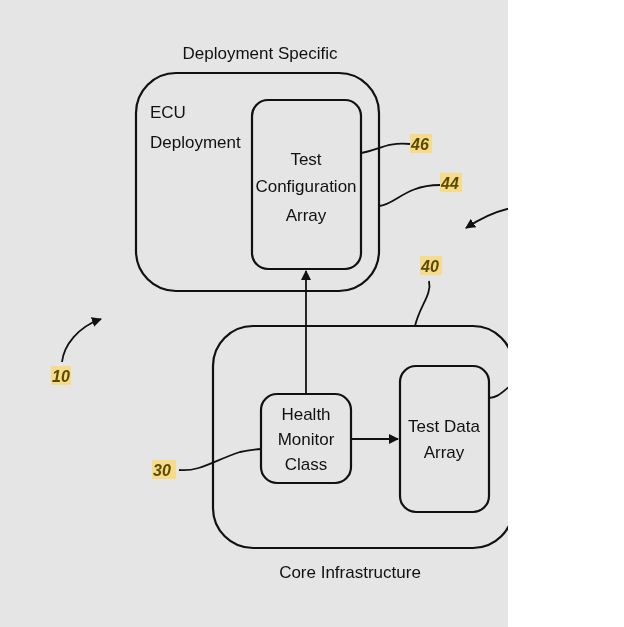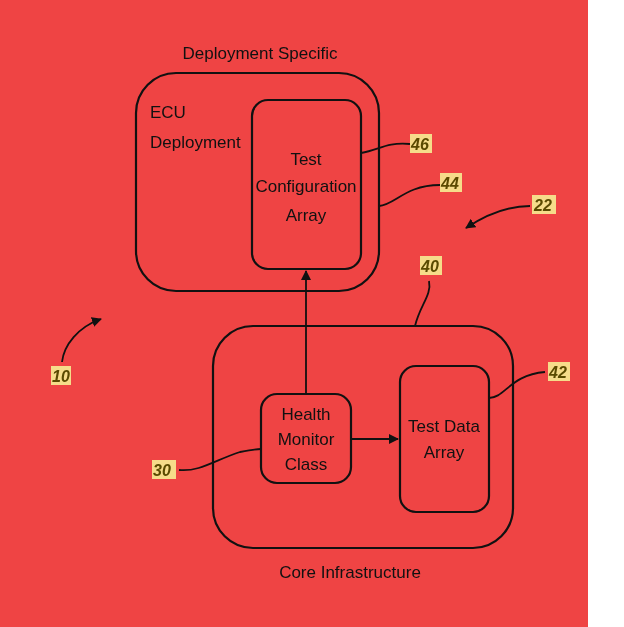--- a/index.html
+++ b/index.html
@@ -1,16 +1,16 @@
 <!DOCTYPE html>
 <html><head>
 <meta charset="utf-8">
 <style>
   html, body { margin:0; padding:0; background:#ffffff; }
-  #canvas { position:relative; width:588px; height:627px; overflow:hidden; background:#ef4444; }
+  #canvas { position:relative; width:508px; height:627px; overflow:hidden; background:#e5e5e5; }
   svg { position:absolute; left:0; top:0; }
   .lbl { font-family:"Liberation Sans", sans-serif; fill:#111; }
   .ref { font-family:"Liberation Sans", sans-serif; font-style:italic; font-weight:bold; fill:#5a4a00; }
   .refbg { fill:#f6dc8a; }
   .box { fill:none; stroke:#111; stroke-width:2.2; }
   .lead { fill:none; stroke:#111; stroke-width:1.8; }
 </style>
 </head>
 <body>
 

